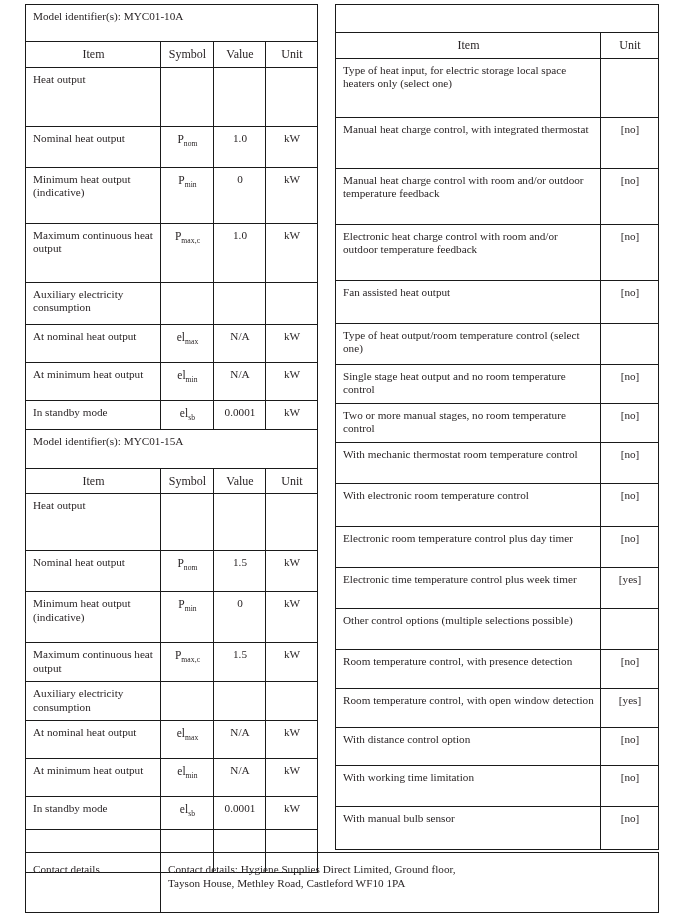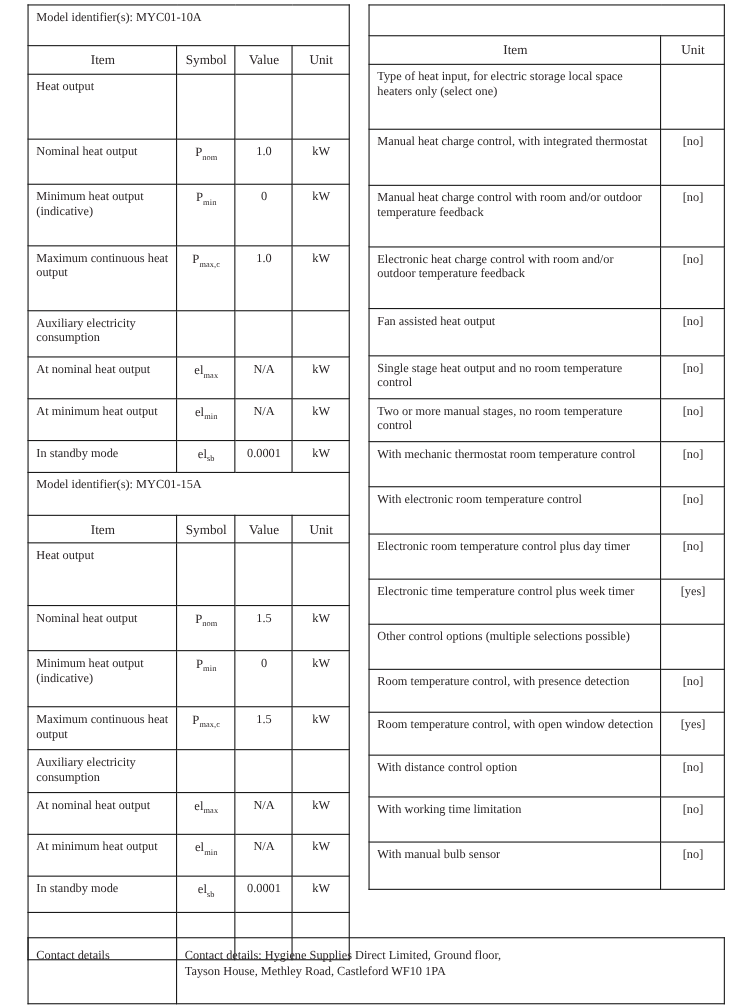--- a/index.html
+++ b/index.html
@@ -269,20 +269,24 @@
       </tr>
       <tr>
         <td style="height:45px;">Electronic heat charge control with room and/or outdoor temperature feedback</td>
         <td class="unit">[no]</td>
       </tr>
       <tr>
         <td style="height:32px;">Fan assisted heat output</td>
         <td class="unit">[no]</td>
       </tr>
       <tr>
+        <td class="b" style="height:30px;">Type of heat output/room temperature control (select one)</td>
+        <td class="unit"></td>
+      </tr>
+      <tr>
         <td style="height:28px;">Single stage heat output and no room temperature control</td>
         <td class="unit">[no]</td>
       </tr>
       <tr>
         <td style="height:28px;">Two or more manual stages, no room temperature control</td>
         <td class="unit">[no]</td>
       </tr>
       <tr>
         <td style="height:30px;">With mechanic thermostat room temperature control</td>
         <td class="unit">[no]</td>

